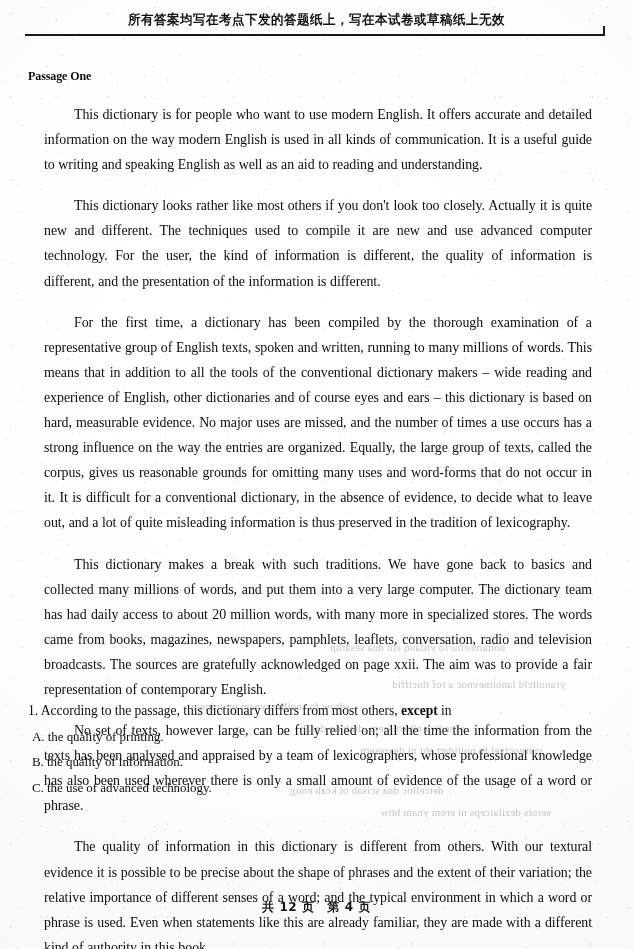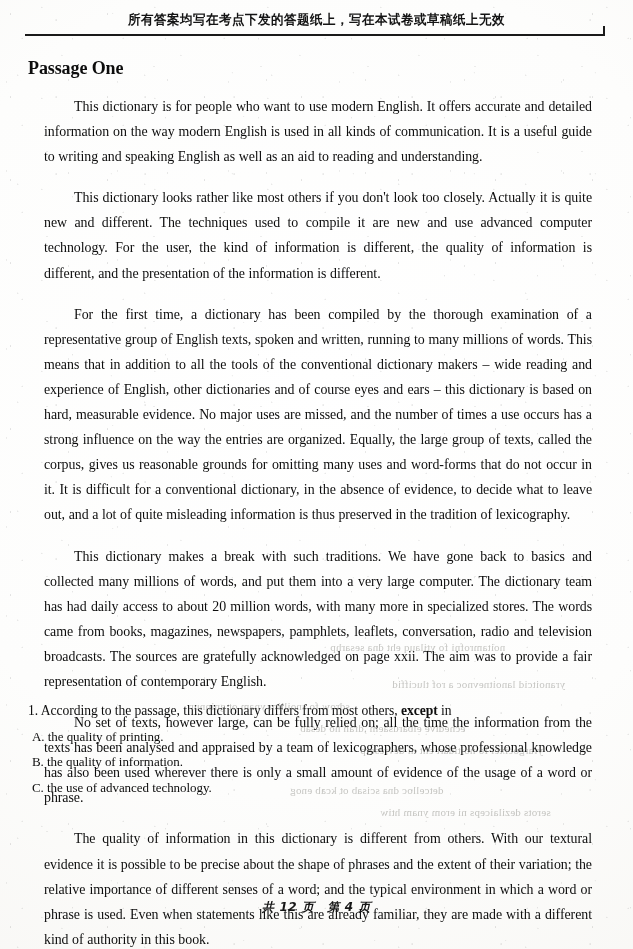--- a/index.html
+++ b/index.html
@@ -96,23 +96,23 @@
   
   #content {
     position: absolute;
     top: 50px;
     left: 28px;
     width: 580px;
   }
   #passage-title {
     font-family: "Liberation Serif", serif;
     font-weight: 700;
-    font-size: 18px;
+    font-size: 12px;
     line-height: 20px;
-    margin: 8px 0 2px 0;
+    margin: 16px 0 2px 0;
     letter-spacing: -.1px;
   }
   p.para {
     margin: 16px;
     font-size: 13.9px;
     line-height: 25.1px;
     text-align: justify;
     text-justify: inter-word;
     text-indent: 30px;
     letter-spacing: -.05px;
@@ -142,21 +142,20 @@
     padding-left: 4px;
     letter-spacing: -.05px;
   }
 
   
   #footer {
     position: absolute;
     top: 897px;
     left: 0; right: 0;
     text-align: center;
-    font-style: italic;
   }
   #footer-text {
     font-family: "DejaVu Sans", sans-serif;
     font-size: 12px;
     font-weight: 700;
     color: #161616;
     letter-spacing: .6px;
   }
 
   

